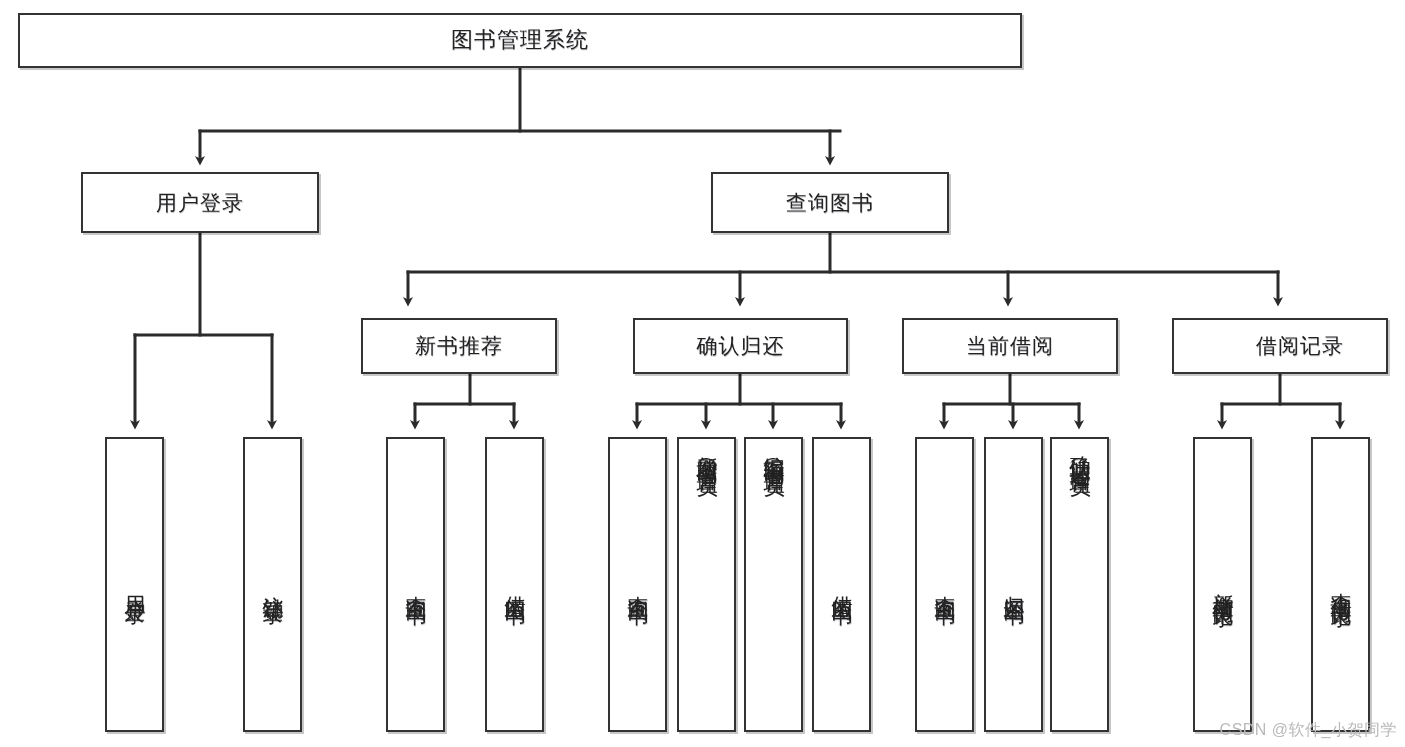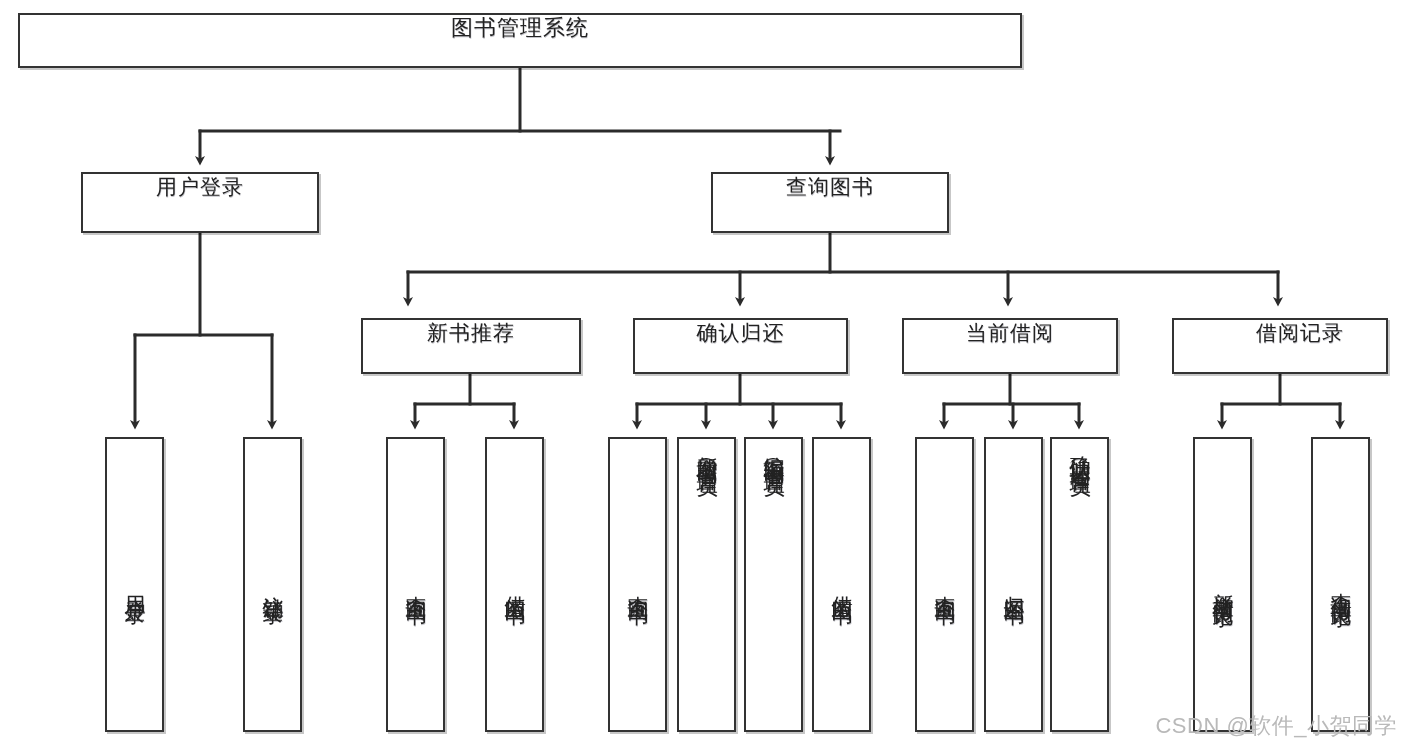--- a/index.html
+++ b/index.html
@@ -22,21 +22,21 @@
     height:747px;
     pointer-events:none;
   }
   .node{
     position:absolute;
     box-sizing:border-box;
     background:#ffffff;
     border:2.5px solid #333333;
     box-shadow:2px 2px 0 0 rgba(0,0,0,0.22);
     display:flex;
-    align-items:flex-start;
+    align-items:center;
     justify-content:center;
     z-index:2;
   }
   .node .label{
     font-size:21px;
     line-height:1.22;
     letter-spacing:1px;
     color:#222222;
     text-shadow:0.6px 0.6px 0 rgba(150,150,160,0.55);
     white-space:nowrap;
@@ -53,21 +53,21 @@
     font-size:21px;
     line-height:1.28;
     letter-spacing:3px;
     white-space:nowrap;
   }
   .node.vert.mid{align-items:center;}
   .watermark{
     position:absolute;
     right:8px;
     bottom:6px;
-    font-size:22px;
+    font-size:16px;
     color:#b9b9b9;
     letter-spacing:0.5px;
     z-index:3;
     white-space:nowrap;
     font-family:"Liberation Sans","DejaVu Sans",sans-serif;
   }
 </style>
 </head>
 <body>
 
@@ -127,21 +127,21 @@
     <span class="label">图书管理系统</span>
   </div>
 
   <div class="node" style="left:81px;top:172px;width:238px;height:61px;">
     <span class="label">用户登录</span>
   </div>
   <div class="node" style="left:711px;top:172px;width:238px;height:61px;">
     <span class="label">查询图书</span>
   </div>
 
-  <div class="node" style="left:361px;top:318px;width:220px;height:56px;">
+  <div class="node" style="left:361px;top:318px;width:196px;height:56px;">
     <span class="label">新书推荐</span>
   </div>
   <div class="node" style="left:633px;top:318px;width:215px;height:56px;">
     <span class="label">确认归还</span>
   </div>
   <div class="node" style="left:902px;top:318px;width:216px;height:56px;">
     <span class="label">当前借阅</span>
   </div>
   <div class="node" style="left:1172px;top:318px;width:216px;height:56px;padding-left:40px;">
     <span class="label">借阅记录</span>

